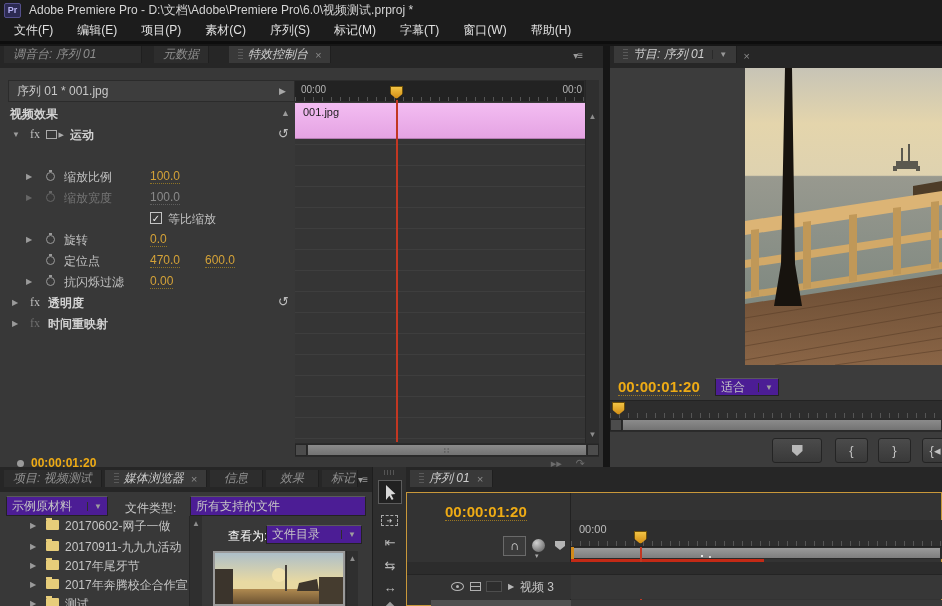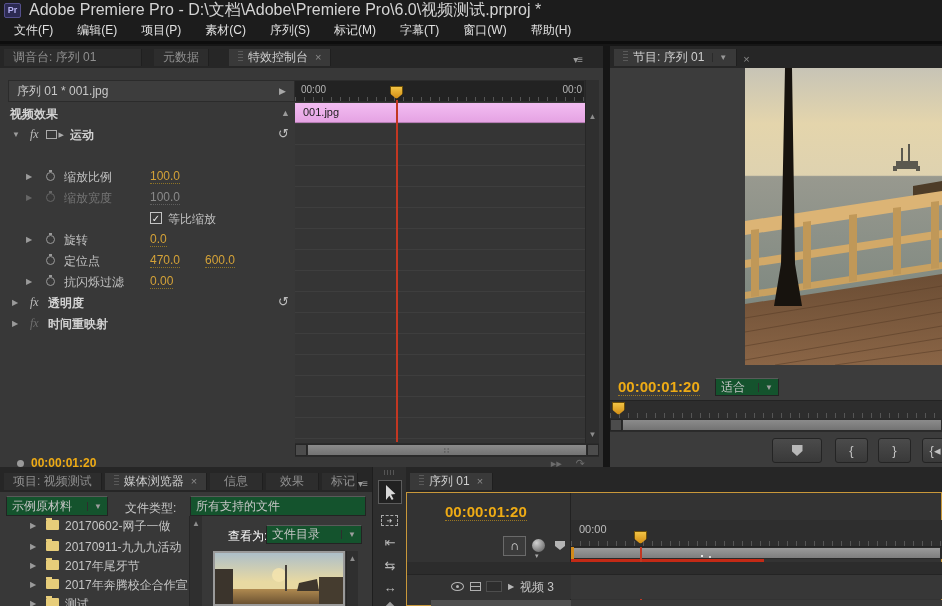--- a/index.html
+++ b/index.html
@@ -9,53 +9,53 @@
     background:#161616;
     font-family:"Liberation Sans","DejaVu Sans",sans-serif;
     color:#c8c8c8; font-size:12px;
     -webkit-font-smoothing:antialiased;
   }
   .abs { position:absolute; }
 
   
   .titlebar { left:0; top:0; width:942px; height:20px; background:#1c1c1c; display:flex; align-items:center; padding-left:4px; }
   .pr-logo { width:17px; height:15px; background:#2c2a52; border:1px solid #55508c; border-radius:2px; color:#b9b4f4; font-size:9px; font-weight:bold; display:flex; align-items:center; justify-content:center; }
-  .win-title { margin-left:8px; color:#d4d4d4; font-size:16px; white-space:nowrap; }
+  .win-title { margin-left:8px; color:#d4d4d4; font-size:12px; white-space:nowrap; }
   .menubar { left:0; top:20px; width:942px; height:24px; background:#1c1c1c; display:flex; align-items:center; padding-left:2px; border-bottom:3px solid #0d0d0d; }
   .menu-item { padding:0 12px; color:#e0e0e0; font-size:12px; line-height:21px; cursor:default; }
 
   
   .panel { position:absolute; background:#383838; overflow:hidden; }
-  .tabstrip { position:absolute; left:0; top:0; right:0; height:22px; background:#262626; display:flex; align-items:center; padding-left:4px; }
+  .tabstrip { position:absolute; left:0; top:0; right:0; height:22px; background:#262626; display:flex; align-items:flex-start; padding-left:4px;font-style:italic; }
   .tab { display:flex; align-items:center; padding:0 9px; background:#2d2d2d; color:#8f8f8f; font-size:12px; border-right:1px solid #1f1f1f; white-space:nowrap; }
   .tab.active { background:#393939; color:#cfcfcf; }
   .tab .close { margin-left:7px; color:#8a8a8a; font-size:11px; }
   .grip { width:5px; height:12px; margin-right:5px; background:repeating-linear-gradient(180deg,#5a5a5a 0 1px,transparent 1px 3px); }
   .panel-menu { margin-left:auto; color:#9a9a9a; font-size:10px; letter-spacing:-1px; padding:4px 6px 0 0; }
   .gripdots-v { width:5px; background:repeating-linear-gradient(180deg,#555 0 1px,transparent 1px 3px); }
 
-  .dd { background:#14532d; border:1px solid #232323; border-top-color:#5a5a5a; color:#c6c6c6; display:flex; align-items:center; padding:0 5px; font-size:12px; }
+  .dd { background:#4c1d95; border:1px solid #232323; border-top-color:#5a5a5a; color:#c6c6c6; display:flex; align-items:center; padding:0 5px; font-size:12px; }
   .dd .arr { margin-left:auto; padding-left:6px; border-left:1px solid #2e2e2e; color:#9e9e9e; font-size:8px; }
 
   
   .efx-header { left:8px; top:34px; width:287px; height:22px; background:#3d3d3d; border:1px solid #2b2b2b; display:flex; align-items:center; padding:0 8px; color:#c9c9c9; }
   .efx-header .arr { margin-left:auto; color:#a8a8a8; font-size:9px; }
   .efx-ruler { left:295px; top:34px; width:290px; height:22px; background:#222; border:1px solid #2b2b2b; border-left:none; color:#b5b5b5; font-size:10px; }
   .ticks { position:absolute; left:0; right:0; bottom:0; height:4px; background:repeating-linear-gradient(90deg,#555 0 1px,transparent 1px 9px); }
   .ph-marker { width:13px; height:13px; background:linear-gradient(#f2c445,#d38f16); border:1px solid #6e5008; clip-path:polygon(0 0,100% 0,100% 58%,50% 100%,0 58%); }
-  .efx-clip { left:295px; top:57px; width:290px; height:20px; background:linear-gradient(#f3bdf2,#e5a3e3); border-bottom:1px solid #b57cb3; color:#1c1c1c; font-size:11px; line-height:19px; padding-left:8px; }
+  .efx-clip { left:295px; top:57px; width:290px; height:36px; background:linear-gradient(#f3bdf2,#e5a3e3); border-bottom:1px solid #b57cb3; color:#1c1c1c; font-size:11px; line-height:19px; padding-left:8px; }
   .efx-rightcol { left:295px; top:77px; width:290px; height:320px; background:repeating-linear-gradient(180deg,#3e3e3e 0 1px,#353535 1px 21px); }
   .redline { width:2px; background:#c23722; }
   .row { position:absolute; left:0; width:295px; height:21px; }
   .tw { position:absolute; top:6px; font-size:8px; color:#9b9b9b; }
   .sw { position:absolute; top:6px; width:9px; height:9px; border:1px solid #9a9a9a; border-radius:50%; }
   .sw::before { content:""; position:absolute; top:-3px; left:2px; width:3px; height:2px; background:#9a9a9a; }
   .sw.dim, .sw.dim::before { border-color:#666; background:transparent; }
   .sw.dim::before { background:#666; }
-  .fx { position:absolute; top:3px; font-family:"Liberation Serif",serif; font-style:italic; font-size:12px; color:#bdbdbd; }
+  .fx { position:absolute; top:3px; font-family:"Liberation Serif",serif; font-size:12px; color:#bdbdbd; }
   .fx.dim { color:#6f6f6f; }
   .lbl { position:absolute; top:3px; font-size:12px; color:#c2c2c2; white-space:nowrap; }
   .lbl.bold { font-weight:bold; color:#d2d2d2; }
   .lbl.dim { color:#757575; }
   .val { position:absolute; top:3px; font-size:12px; color:#d4a238; border-bottom:1px dotted #8f7426; }
   .val.dim { color:#8a8a8a; border-bottom-color:#5e5e5e; }
   .reset { position:absolute; top:2px; left:278px; color:#bcbcbc; font-size:13px; }
   .coll { position:absolute; top:5px; left:281px; color:#9a9a9a; font-size:9px; }
   .motion-box { position:absolute; top:6px; left:46px; width:11px; height:9px; border:1px solid #ababab; }
   .motion-box i { position:absolute; right:-8px; top:0; font-style:normal; font-size:7px; color:#ababab; }

